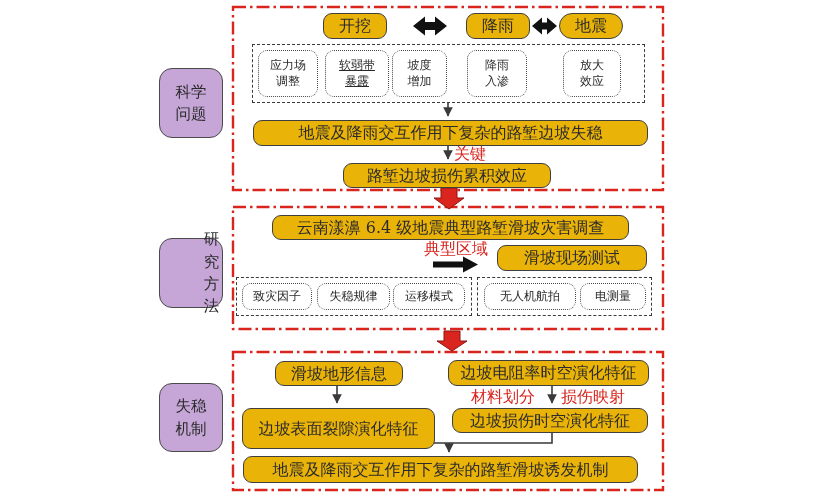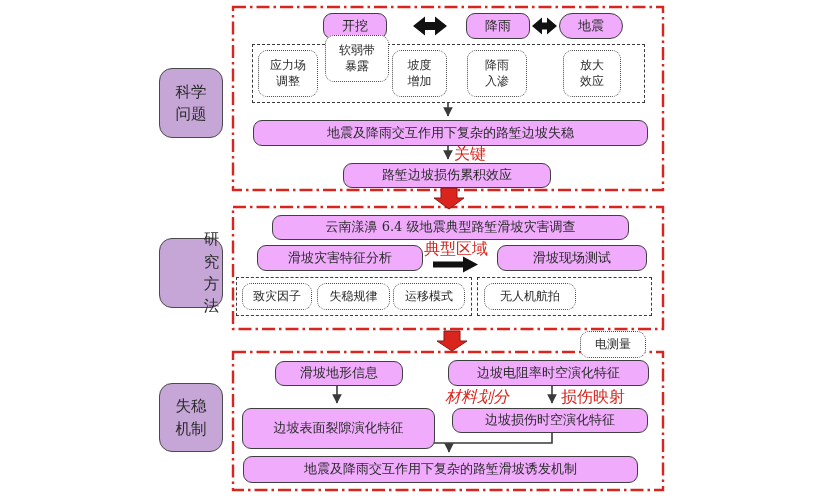--- a/index.html
+++ b/index.html
@@ -4,22 +4,22 @@
 <style>
   html,body{margin:0;padding:0;background:#ffffff;}
   #canvas{
     position:relative;width:825px;height:500px;background:#ffffff;
     font-family:"DejaVu Serif","Liberation Serif",serif;color:#2b2b2b;
     overflow:hidden;
   }
   #overlay{position:absolute;left:0;top:0;width:825px;height:500px;z-index:0;}
   .abs{position:absolute;box-sizing:border-box;display:flex;align-items:center;justify-content:center;text-align:center;z-index:2;}
   .rbox{
-    background:#f0abfc;border:1.6px solid #3f3f3f;border-radius:9px;
-    font-size:13px;line-height:1.1;white-space:nowrap;
+    background:#eab308;border:1.6px solid #3f3f3f;border-radius:9px;
+    font-size:16px;line-height:1.1;white-space:nowrap;
   }
   .dotted{
     background:#ffffff;border:1.6px dotted #4a4a4a;border-radius:9px;
     font-size:12px;line-height:1.3;white-space:pre-line;
   }
   .dashed-frame{border:1.8px dashed #3a3a3a;background:transparent;z-index:1;}
   .side-label{
     background:#c6a5d7;border:1.8px solid #4a4a4a;border-radius:13px;
     font-size:15.5px;line-height:1.45;white-space:pre-line;font-weight:500;
   }
@@ -73,47 +73,46 @@
   <div class="abs side-label ml" style="left:159px;top:383px;width:64px;height:69px;">失稳
 机制</div>
 
   <div class="abs rbox" style="left:323px;top:13px;width:64px;height:26px;">开挖</div>
   <div class="abs rbox" style="left:466px;top:13px;width:64px;height:26px;">降雨</div>
   <div class="abs rbox" style="left:559px;top:13px;width:64px;height:26px;border-radius:13px;">地震</div>
 
   <div class="abs dashed-frame" style="left:252px;top:44px;width:393px;height:59px;"></div>
   <div class="abs dotted" style="left:258px;top:50px;width:60px;height:47px;">应力场
 调整</div>
-  <div class="abs dotted" style="left:325px;top:35px;width:64px;height:47px;">软弱带
+  <div class="abs dotted" style="left:325px;top:50px;width:64px;height:47px;text-decoration:underline;">软弱带
 暴露</div>
   <div class="abs dotted" style="left:392px;top:50px;width:55px;height:47px;">坡度
 增加</div>
   <div class="abs dotted" style="left:467px;top:50px;width:60px;height:47px;">降雨
 入渗</div>
   <div class="abs dotted" style="left:563px;top:50px;width:58px;height:47px;">放大
 效应</div>
 
   <div class="abs rbox" style="left:253px;top:120px;width:395px;height:26px;">地震及降雨交互作用下复杂的路堑边坡失稳</div>
   <div class="abs red-label" style="left:454px;top:146px;height:16px;">关键</div>
   <div class="abs rbox" style="left:343px;top:163px;width:208px;height:25px;">路堑边坡损伤累积效应</div>
 
   <div class="abs rbox" style="left:272px;top:215px;width:357px;height:25px;">云南漾濞 6.4 级地震典型路堑滑坡灾害调查</div>
-  <div class="abs rbox" style="left:257px;top:245px;width:166px;height:26px;">滑坡灾害特征分析</div>
   <div class="abs red-label" style="left:424px;top:241px;height:16px;">典型区域</div>
   <div class="abs rbox" style="left:497px;top:245px;width:150px;height:26px;">滑坡现场测试</div>
 
   <div class="abs dashed-frame" style="left:236px;top:277px;width:236px;height:39px;"></div>
   <div class="abs dashed-frame" style="left:477px;top:277px;width:175px;height:39px;"></div>
   <div class="abs dotted" style="left:242px;top:283px;width:70px;height:27px;">致灾因子</div>
   <div class="abs dotted" style="left:317px;top:283px;width:73px;height:27px;">失稳规律</div>
   <div class="abs dotted" style="left:393px;top:283px;width:72px;height:27px;">运移模式</div>
   <div class="abs dotted" style="left:484px;top:283px;width:92px;height:27px;">无人机航拍</div>
-  <div class="abs dotted" style="left:580px;top:283px;width:66px;height:27px;margin-top:48px;">电测量</div>
+  <div class="abs dotted" style="left:580px;top:283px;width:66px;height:27px;">电测量</div>
 
   <div class="abs rbox" style="left:275px;top:361px;width:128px;height:25px;">滑坡地形信息</div>
   <div class="abs rbox" style="left:448px;top:360px;width:201px;height:26px;">边坡电阻率时空演化特征</div>
-  <div class="abs red-label" style="left:445px;top:389px;height:16px;font-style:italic;">材料划分</div>
+  <div class="abs red-label" style="left:471px;top:389px;height:16px;">材料划分</div>
   <div class="abs red-label" style="left:561px;top:389px;height:16px;">损伤映射</div>
   <div class="abs rbox" style="left:242px;top:408px;width:193px;height:41px;">边坡表面裂隙演化特征</div>
   <div class="abs rbox" style="left:452px;top:408px;width:196px;height:25px;">边坡损伤时空演化特征</div>
   <div class="abs rbox" style="left:243px;top:456px;width:395px;height:27px;">地震及降雨交互作用下复杂的路堑滑坡诱发机制</div>
 
 </div>
 
 </body></html>

